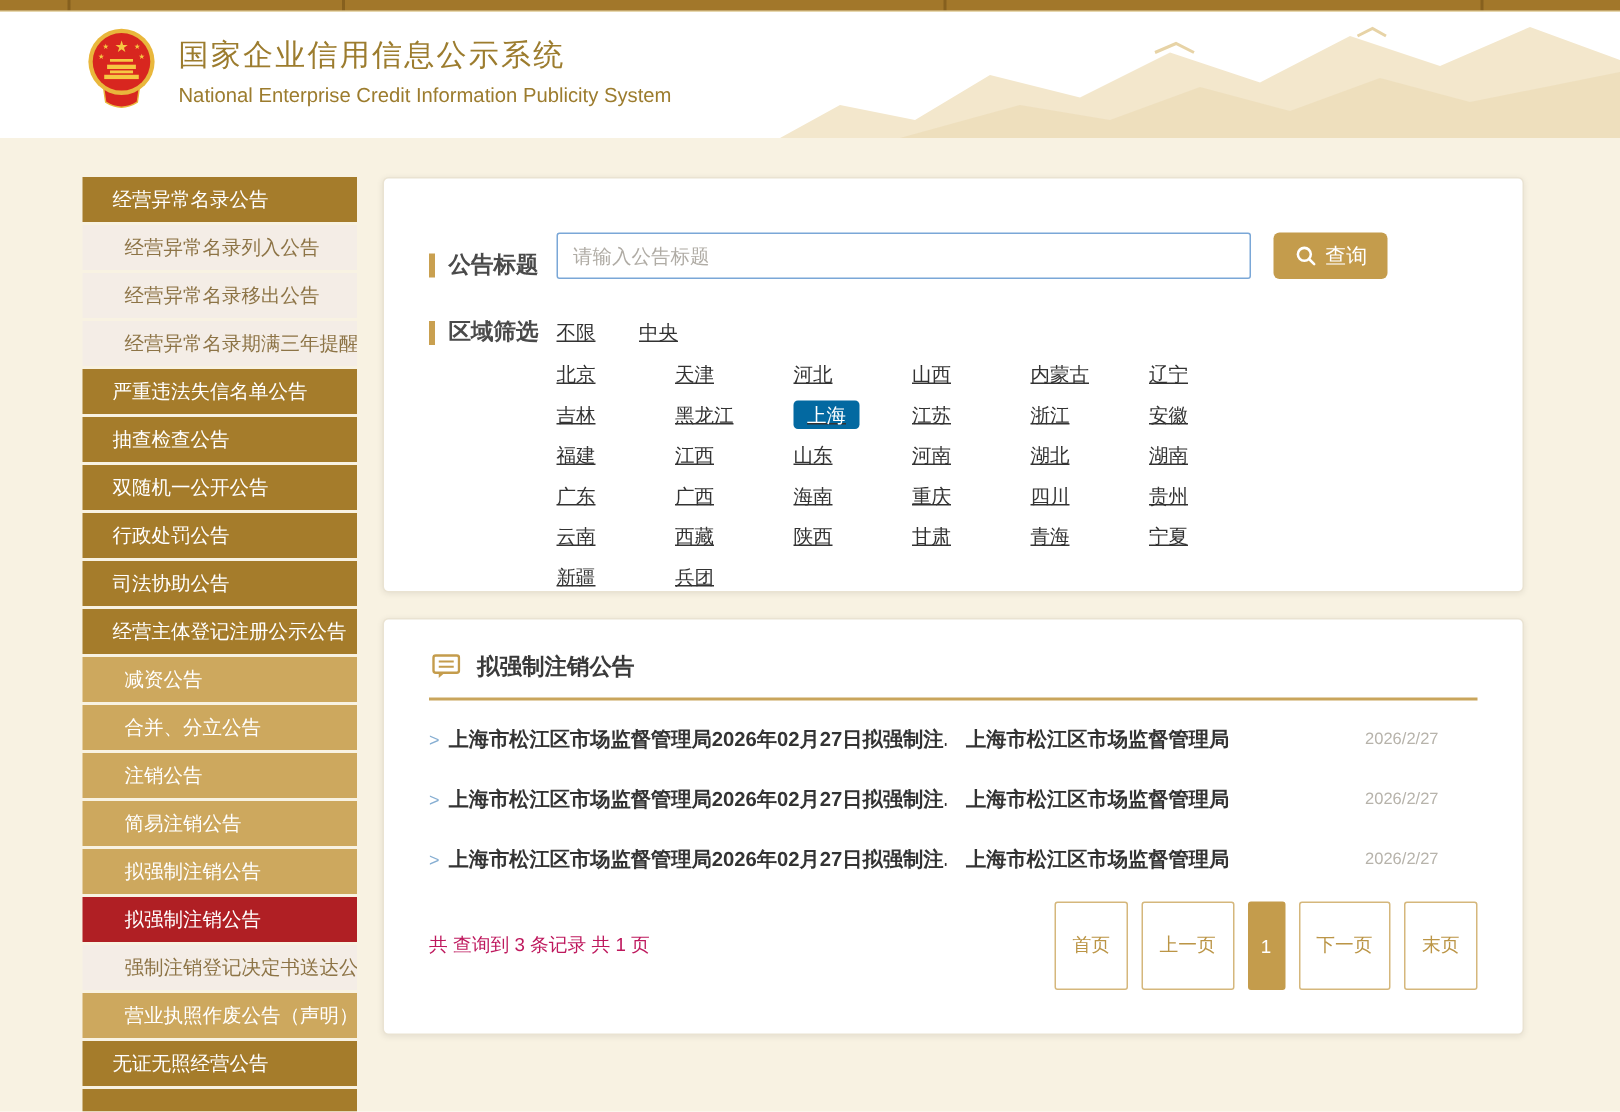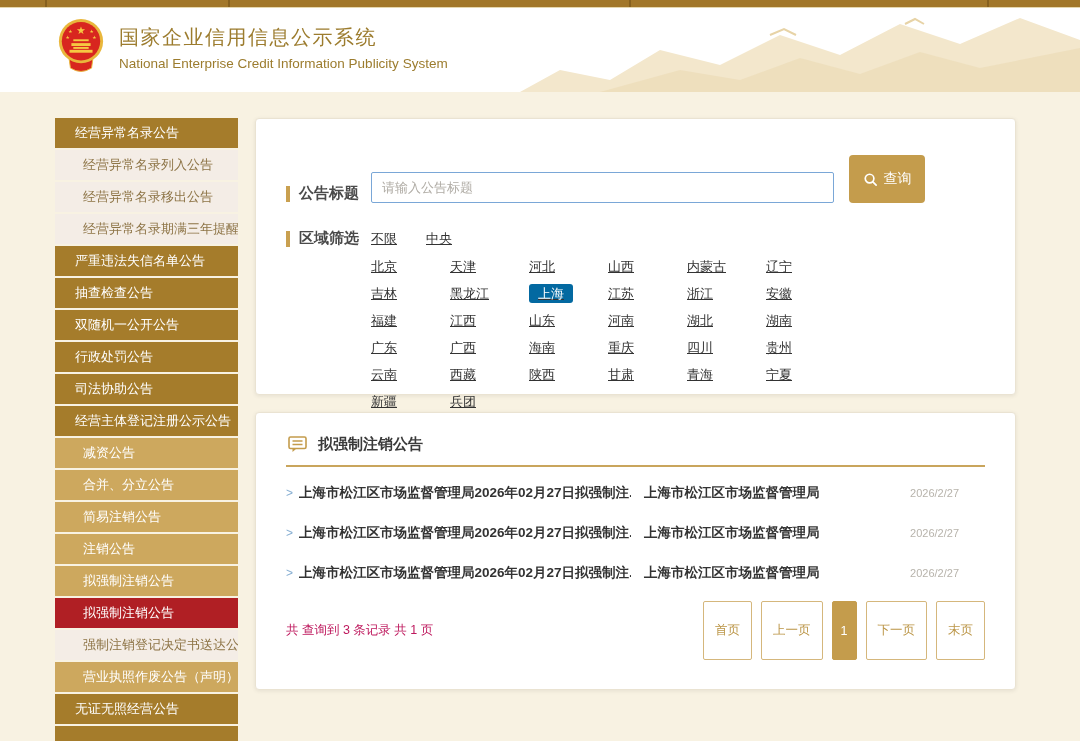--- a/index.html
+++ b/index.html
@@ -39,21 +39,21 @@
   .panel{ background:#fff; border:1px solid #eae3d2; border-radius:4px; box-shadow:0 1px 4px rgba(0,0,0,.08); }
   .panel1{ height:277px; padding:36px 30px 0; }
   .panel2{ height:278px; margin-top:17px; padding:14px 30px 0; }
 
   
   .form-row{ display:flex; align-items:flex-end; }
   .field-label{ width:85px; flex:none; display:flex; align-items:center; gap:9px; font-size:15px; font-weight:600; color:#4a4a4a; }
   .gbar{ width:4px; height:16px; background:#c9a050; display:inline-block; }
   .title-input{ width:463px; height:31px; border:1px solid #7aa7d7; border-radius:2px; padding:0 10px; font-size:13px; color:#333; outline:none; }
   .title-input::placeholder{ color:#b0aca5; }
-  .search-btn{ margin-left:15px; width:76px; height:48px; background:#c49c4c; border:none; border-radius:4px; color:#fff; font-size:14px; display:flex; align-items:center; justify-content:center; gap:6px; cursor:pointer; }
+  .search-btn{ margin-left:15px; width:76px; height:31px; background:#c49c4c; border:none; border-radius:4px; color:#fff; font-size:14px; display:flex; align-items:center; justify-content:center; gap:6px; cursor:pointer; }
 
   
   .region-row{ margin-top:27px; display:flex; align-items:flex-start; }
   .region-content{ font-size:13px; color:#333; }
   .special-row{ margin-bottom:10px; }
   .special-row .rcell{ margin-right:29px; }
   .rcell{ cursor:pointer; display:inline-block;text-decoration:underline; }
   .region-grid{ display:grid; grid-template-columns:repeat(6,79px); row-gap:9px; }
   .region-grid .rcell{ line-height:18px; }
   .rcell .sel{ background:#0369a1; color:#fff; padding:2px 9px; border-radius:3px; }
@@ -115,22 +115,22 @@
         <div class="s-item s-beige">经营异常名录移出公告</div>
         <div class="s-item s-beige">经营异常名录期满三年提醒</div>
         <div class="s-item s-top">严重违法失信名单公告</div>
         <div class="s-item s-top">抽查检查公告</div>
         <div class="s-item s-top">双随机一公开公告</div>
         <div class="s-item s-top">行政处罚公告</div>
         <div class="s-item s-top">司法协助公告</div>
         <div class="s-item s-top">经营主体登记注册公示公告</div>
         <div class="s-item s-gold">减资公告</div>
         <div class="s-item s-gold">合并、分立公告</div>
+        <div class="s-item s-gold">注销公告</div>
         <div class="s-item s-gold">简易注销公告</div>
-        <div class="s-item s-gold">注销公告</div>
         <div class="s-item s-gold">拟强制注销公告</div>
         <div class="s-item s-red">拟强制注销公告</div>
         <div class="s-item s-beige">强制注销登记决定书送达公告</div>
         <div class="s-item s-gold">营业执照作废公告（声明）</div>
         <div class="s-item s-top">无证无照经营公告</div>
         <div class="s-item s-top s-partial"></div>
       </div>
 
     <div class="main">
 

